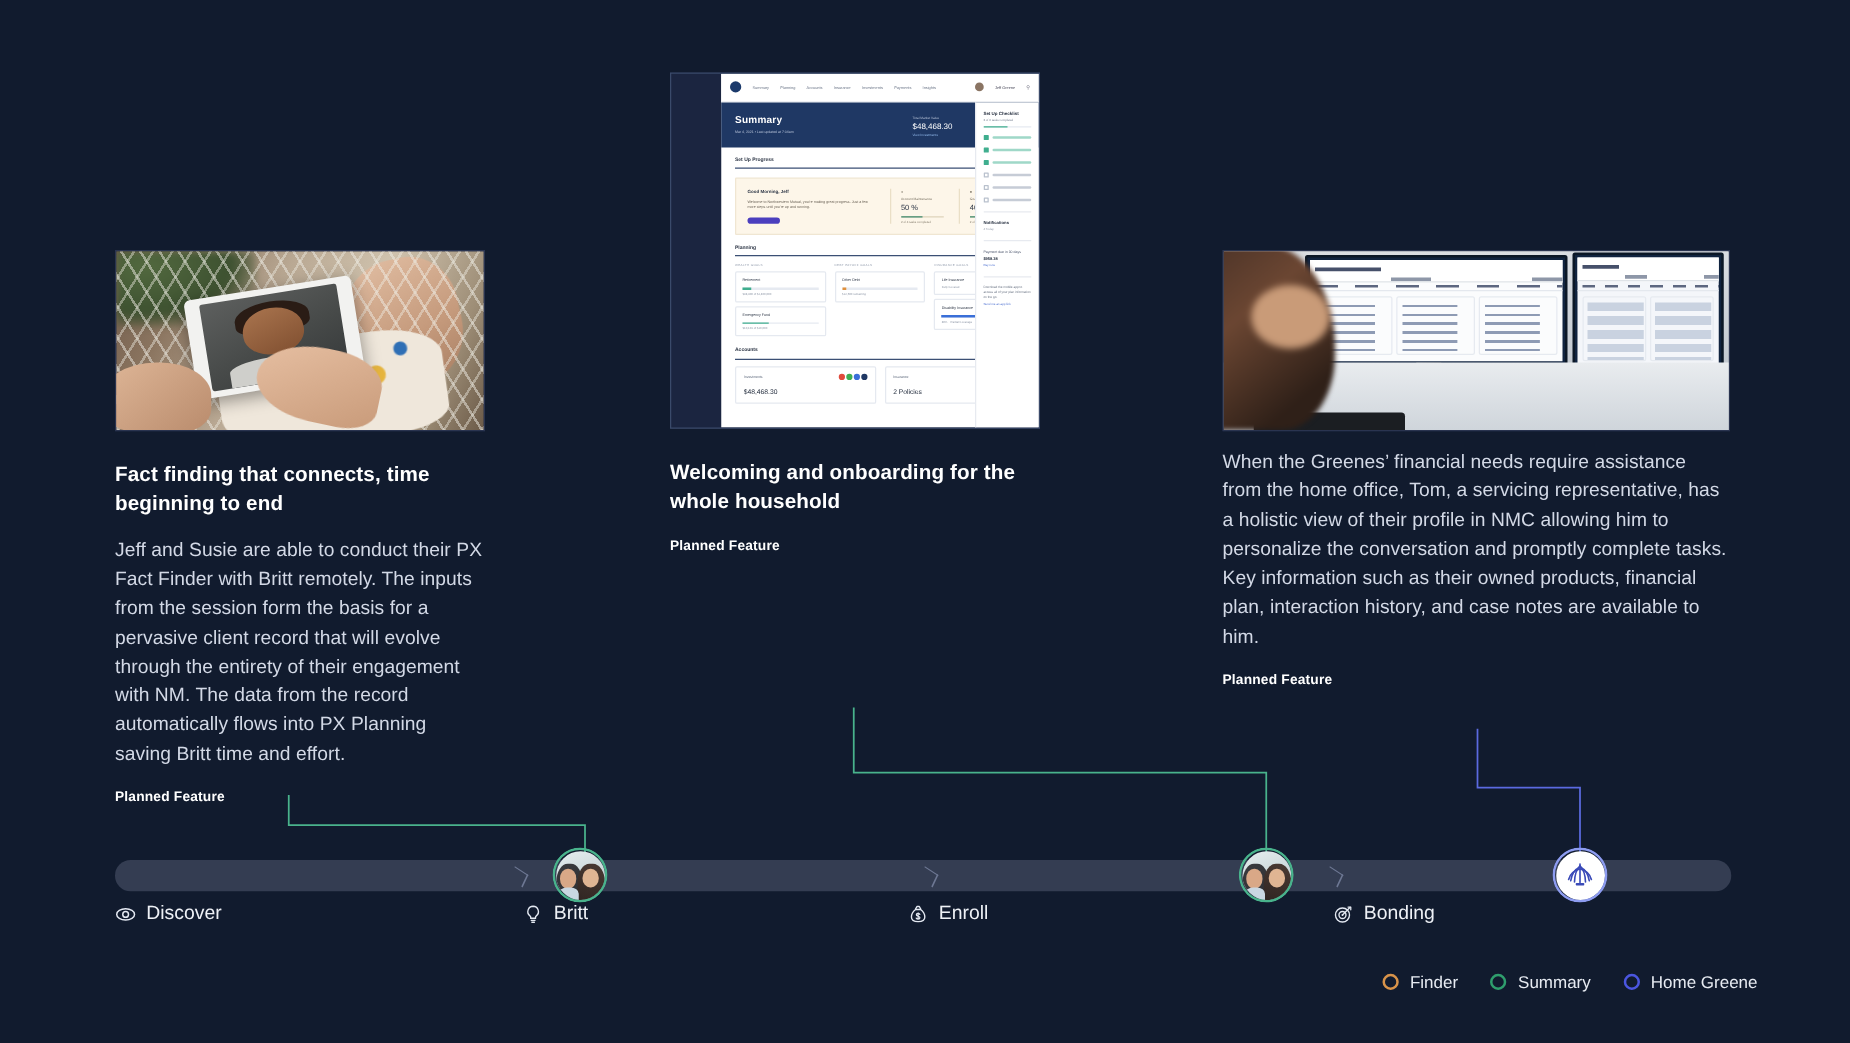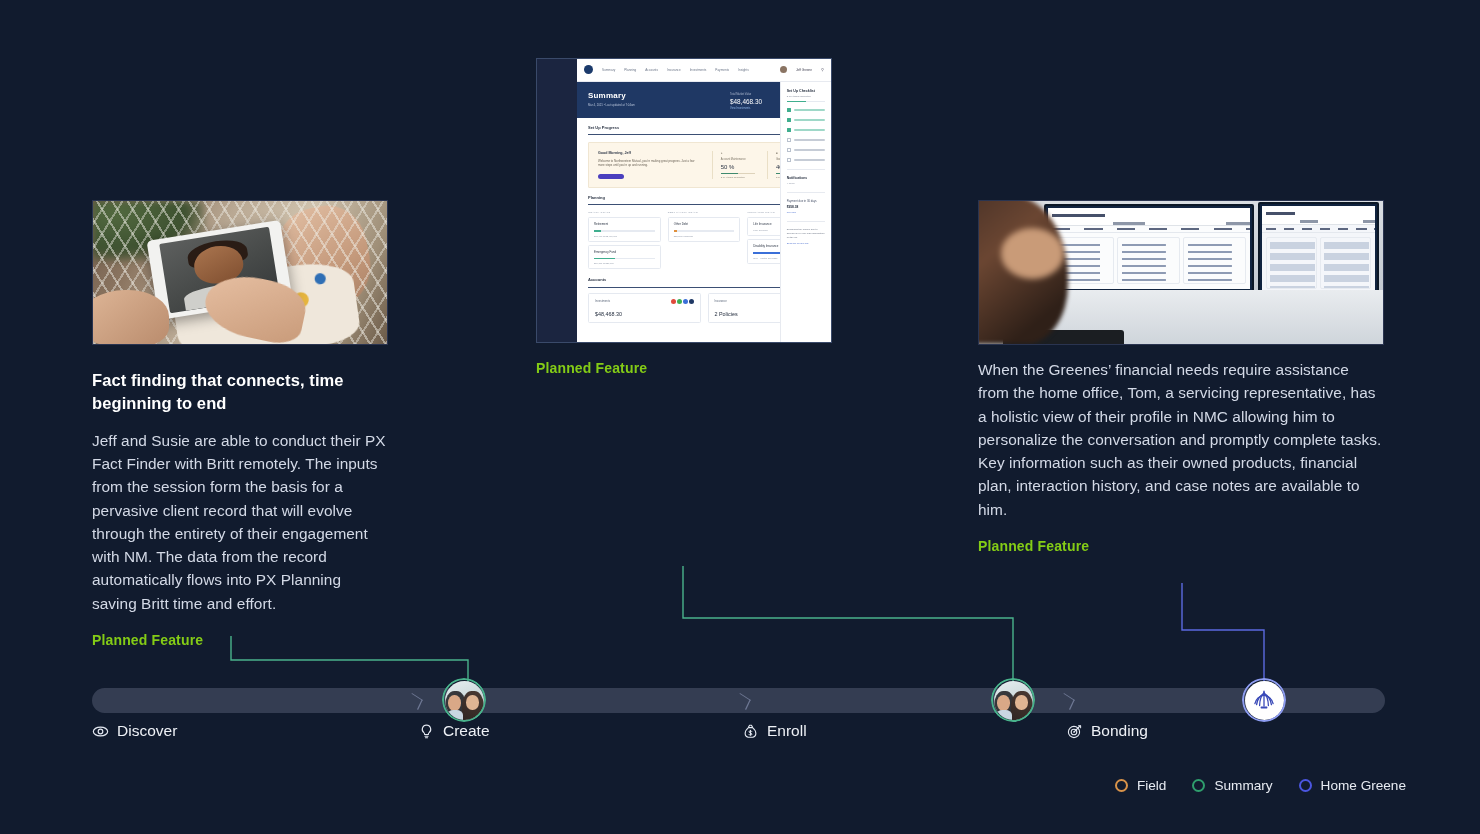--- a/index.html
+++ b/index.html
@@ -43,22 +43,22 @@
   #card-2 .card-title { margin-top: 24px; }
 
   .card-body {
     color: #d3d9e6;
     font-size: 15.4px;
     line-height: 1.51;
     margin-top: 13px;
     letter-spacing: .05px;
   }
   .planned {
-    color: #84cc16;
-    font-size: 14px;
+    color: #ffffff;
+    font-size: 11px;
     font-weight: bold;
     margin-top: 17px;
     letter-spacing: .15px;
   }
 
   
   .photo-hammock {
     position: absolute; inset: 0;
     background:
       linear-gradient(115deg, #6f5a4a 0%, #8b7560 18%, #b9a893 40%, #cfc2ad 62%, #9e8e77 85%, #6b5a48 100%);
@@ -599,20 +599,21 @@
           </div>
           <div class="hr"></div>
           <div class="nrow">
             <p>Download the mobile app to access all of your plan information on the go.</p>
             <div class="lnk">Send me an app link</div>
           </div>
         </div>
       </div>
       </div>
     </div>
+    <div class="card-title">Welcoming and onboarding for the whole household</div>
     <div class="planned">Planned Feature</div>
   </div>
 
   <div class="card" id="card-3">
     <div class="media">
       <div class="photo-desk">
         <div class="wall"></div>
         <div class="mon m1">
           <div class="ui">
               <div class="top"></div>
@@ -705,24 +706,24 @@
       <span>Discover</span>
     </div>
 
     <div class="slabel" style="left:418px">
       <span class="ic">
         <svg width="17" height="17" viewBox="0 0 20 20">
             <path d="M10 2.4a5 5 0 0 0-3.1 8.9c.6.5.9 1.1.9 1.8v.5h4.4v-.5c0-.7.3-1.3.9-1.8A5 5 0 0 0 10 2.4z" fill="none" stroke="#e4e9f2" stroke-width="1.3"></path>
             <path d="M8.2 15.6h3.6M8.8 17.4h2.4" stroke="#e4e9f2" stroke-width="1.3" stroke-linecap="round"></path>
           </svg>
       </span>
-      <span>Create</span>
-    </div>
-
-    <div class="slabel" style="left:742px">
+      <span>Britt</span>
+    </div>
+
+    <div class="slabel" style="left:726px">
       <span class="ic">
         <svg width="17" height="17" viewBox="0 0 20 20">
             <path d="M7.6 5.4h4.8c2.4 1.9 3.9 4.6 3.9 7.1 0 2.6-2.1 4.3-6.3 4.3s-6.3-1.7-6.3-4.3c0-2.5 1.5-5.2 3.9-7.1z" fill="none" stroke="#e4e9f2" stroke-width="1.3"></path>
             <path d="M7.4 5.3 8.9 2.6h2.2l1.5 2.7" fill="none" stroke="#e4e9f2" stroke-width="1.3" stroke-linejoin="round"></path>
             <path d="M10 8.6v5.6M11.6 10c-.4-.6-1-.9-1.7-.9-.9 0-1.6.5-1.6 1.3 0 1.7 3.4 1 3.4 2.7 0 .8-.8 1.3-1.7 1.3-.8 0-1.4-.3-1.8-.9" fill="none" stroke="#e4e9f2" stroke-width="1.15" stroke-linecap="round"></path>
           </svg>
       </span>
       <span>Enroll</span>
     </div>
 
@@ -736,21 +737,21 @@
             <path d="M14.6 3.1h2.6v2.6" fill="none" stroke="#e4e9f2" stroke-width="1.2" stroke-linecap="round" stroke-linejoin="round"></path>
           </svg>
       </span>
       <span>Bonding</span>
     </div>
   </div>
 
   <div class="legend">
     <div class="item">
       <span class="dot" style="border-color:#d8934a"></span>
-      <span class="lab">Field</span>
+      <span class="lab">Finder</span>
     </div>
     <div class="item">
       <span class="dot" style="border-color:#2f9e6d"></span>
       <span class="lab">Summary</span>
     </div>
     <div class="item">
       <span class="dot" style="border-color:#4b56e0"></span>
       <span class="lab">Home Greene</span>
     </div>
   </div>

